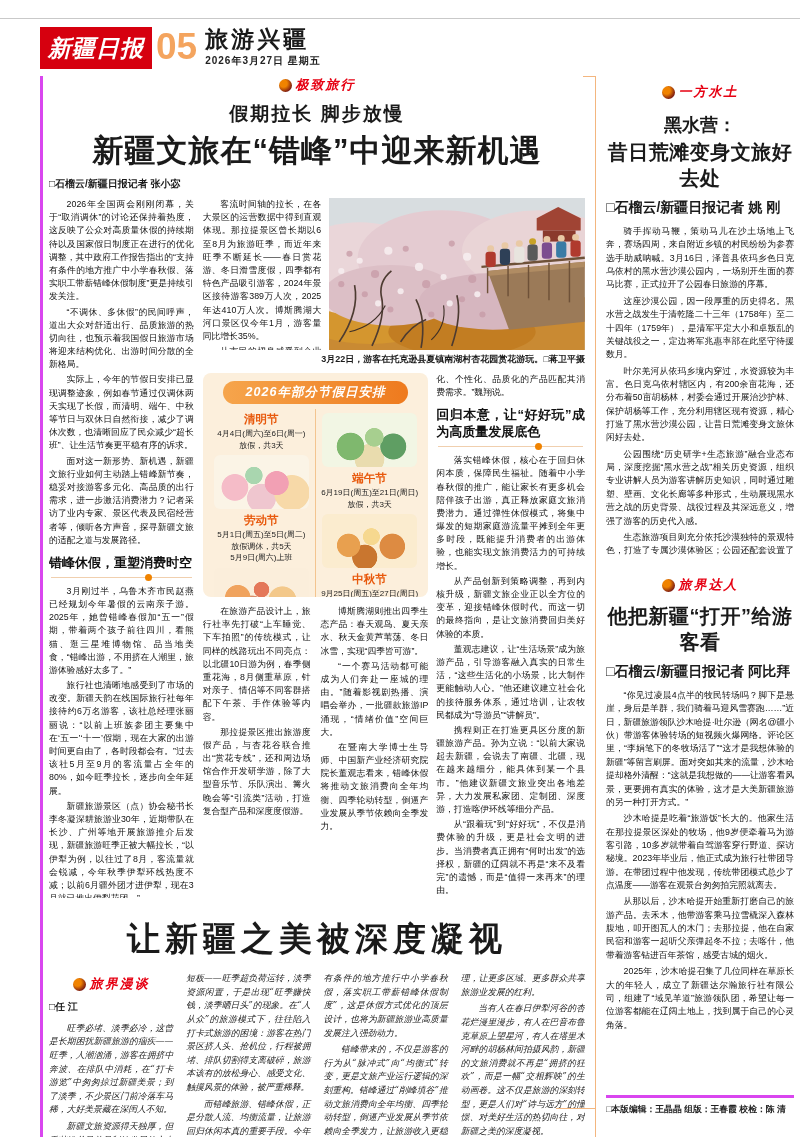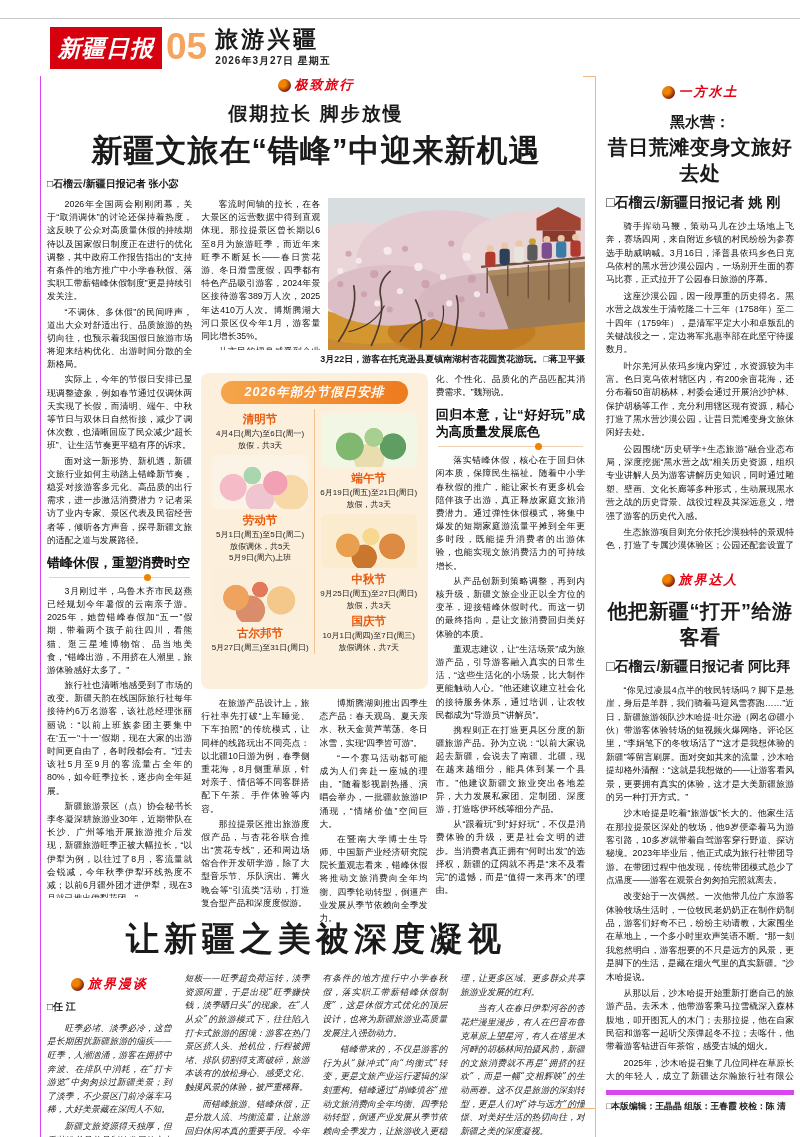--- a/index.html
+++ b/index.html
@@ -1,30 +1,30 @@
 <!DOCTYPE html>
 <html><head>
 <meta charset="utf-8">
 <style>
   html,body{margin:0;padding:0;background:#eceae6;}
   .page{position:relative;width:800px;height:1137px;margin:0 auto;background:#fff;overflow:hidden;
         font-family:"Liberation Sans","DejaVu Sans",sans-serif;color:#1a1a1a;}
   .top-rule{position:absolute;top:18px;left:0;right:0;height:1px;background:#c9c9c9;}
 
   
-  .masthead{position:absolute;top:27px;left:50px;display:flex;align-items:flex-start;}
+  .masthead{position:absolute;top:27px;left:40px;display:flex;align-items:flex-start;}
   .logo{width:112px;height:42px;background:#d6000f;color:#fff;display:flex;align-items:center;justify-content:center;
         font-family:"DejaVu Serif",serif;font-style:italic;font-weight:bold;font-size:23px;letter-spacing:1px;}
   .pagenum{font-size:37px;line-height:40px;color:#f4a45e;font-weight:700;margin:0 8px 0 4px;}
   .section-name{font-size:23px;font-weight:900;letter-spacing:3px;line-height:1.05;}
   .mast-date{font-size:10px;font-weight:700;color:#222;margin-top:3px;letter-spacing:1px;}
 
   
   .content{position:absolute;top:76px;left:40px;right:6px;bottom:0;display:flex;gap:10px;}
-  .main-col{width:545px;border-left:1px solid #d946ef;padding-left:6px;box-sizing:border-box;}
+  .main-col{width:545px;border-left:3px solid #d946ef;padding-left:6px;box-sizing:border-box;}
   .sidebar{flex:1;border-left:1px solid #f3b67f;padding-left:10px;position:relative;}
   .sidebar::before,.sidebar::after{content:'';position:absolute;left:-13px;width:13px;height:1px;background:#f3b67f;}
   .sidebar::before{top:0;} .sidebar::after{bottom:28px;left:-40px;width:40px;}
 
   
   .tag-red{display:flex;align-items:center;justify-content:center;gap:4px;}
   .tag-icon{width:13px;height:13px;border-radius:50%;flex:0 0 13px;
             background:radial-gradient(circle at 35% 35%,#f08300 0 30%,#7e1d12 72%);}
   .tag-text{color:#e60012;font-weight:900;font-style:italic;font-size:13px;letter-spacing:2px;}
   .subhead{font-weight:900;font-size:13px;line-height:1.3;margin:8px 0 1px;}
@@ -44,21 +44,21 @@
   .ma-caption-row{display:flex;justify-content:space-between;font-size:9px;font-weight:700;margin:3px 0 6px;padding-left:31%;}
   .ma-row2{display:flex;gap:8px;height:534px;margin-top:1px;}
   .ma-mid{width:59%;}
   .ma-midcols{column-count:2;column-gap:10px;margin-top:8px;height:246px;overflow:hidden;}
   .ma-col4{flex:1;height:534px;overflow:hidden;}
 
   .bt{font-size:8.8px;line-height:1.5;text-align:justify;color:#111;}
   .bt p{margin:0 0 2px;text-indent:2em;}
 
   
-  .holiday-box{background:#fcefdc;border-radius:8px;padding:8px 5px 4px;height:316px;box-sizing:border-box;overflow:hidden;}
+  .holiday-box{background:#fcefdc;border-radius:8px;padding:8px 5px 4px;height:224px;box-sizing:border-box;overflow:hidden;}
   .hb-title{width:86%;margin:0 auto 5px;background:linear-gradient(90deg,#f6a54c,#ee7a1e);color:#fff;
             font-weight:900;font-style:italic;font-size:12.5px;text-align:center;border-radius:12px;padding:3px 0;letter-spacing:1px;}
   .hb-cols{display:flex;}
   .hb-col{flex:1;padding:0 4px;}
   .hb-col + .hb-col{border-left:1px solid #f3c48f;}
   .hb-name{color:#e8590c;font-size:11.5px;font-weight:900;text-align:center;margin:3px 0 1px;}
   .hb-detail{font-size:8px;text-align:center;line-height:1.45;color:#222;}
   .hb-illo{height:54px;border-radius:6px;margin:4px 2px;}
   .illo-spring{background:radial-gradient(circle at 22% 60%,#f5bcc8 0 16%,transparent 17%),
     radial-gradient(circle at 42% 38%,#a9d6af 0 13%,transparent 14%),
@@ -83,28 +83,28 @@
   .ba-headline{text-align:center;font-size:33px;font-weight:900;letter-spacing:5px;margin:4px 0 10px;}
   .ba-body{column-count:4;column-gap:13px;height:198px;overflow:hidden;
            font-family:"DejaVu Serif","Liberation Serif",serif;font-style:italic;
            font-size:8.8px;line-height:1.55;text-align:justify;color:#222;}
   .ba-body p{margin:0 0 3px;text-indent:2em;}
   .ba-tagwrap{justify-content:center;margin:2px 0 5px;}
   .ba-byline{font-size:10px;font-weight:700;font-style:normal;font-family:"Liberation Sans",sans-serif;margin-bottom:7px;}
 
   
   .sb-tag{margin:7px 0 9px;}
-  .sb-kicker{text-align:center;font-size:15px;font-weight:900;margin-top:12px;}
+  .sb-kicker{text-align:center;font-size:18px;font-weight:900;margin-top:12px;}
   .sb-headline{text-align:center;font-size:20px;font-weight:900;line-height:1.3;margin:2px 0 8px;letter-spacing:0.5px;}
   .sb-byline{font-size:14px;font-weight:700;margin:4px 0 8px;}
   .sb-body{font-size:8.8px;line-height:1.52;text-align:justify;overflow:hidden;color:#111;}
   .sb-body p{margin:0 0 3px;text-indent:2em;}
   .sb-a1-body{height:330px;}
   .sb-a2-body{height:396px;}
-  .sb-footer{border-top:5px solid #d946ef;margin-top:10px;padding-top:6px;font-size:8.8px;font-weight:700;color:#222;}
+  .sb-footer{border-top:3px solid #d946ef;margin-top:10px;padding-top:6px;font-size:8.8px;font-weight:700;color:#222;}
   .sb-sep{height:14px;}
 </style>
 </head>
 <body>
 
 <div class="page">
   <div class="top-rule"></div>
 
   <div class="masthead">
     <div class="logo">新疆日报</div>
@@ -371,21 +371,20 @@
           <span class="tag-icon"></span>
           <span class="tag-text">旅界达人</span>
         </div>
         <div class="sb-headline">他把新疆“打开”给游客看</div>
         <div class="sb-byline">□石榴云/新疆日报记者 阿比拜</div>
         <div class="sb-body sb-a2-body">
           <div>
 
           <p>“你见过凌晨4点半的牧民转场吗？脚下是悬崖，身后是羊群，我们骑着马迎风雪赛跑……”近日，新疆旅游领队沙木哈提·吐尔逊（网名@疆小伙）带游客体验转场的短视频火爆网络。评论区里，“李娟笔下的冬牧场活了”“这才是我想体验的新疆”等留言刷屏。面对突如其来的流量，沙木哈提却格外清醒：“这就是我想做的——让游客看风景，更要拥有真实的体验，这才是大美新疆旅游的另一种打开方式。”</p>
               <p>沙木哈提是吃着“旅游饭”长大的。他家生活在那拉提景区深处的牧场，他9岁便牵着马为游客引路，10多岁就带着自驾游客穿行野道、探访秘境。2023年毕业后，他正式成为旅行社带团导游。在带团过程中他发现，传统带团模式总少了点温度——游客在观景台匆匆拍完照就离去。</p>
-              <p>改变始于一次偶然。一次他带几位广东游客体验牧场生活时，一位牧民老奶奶正在制作奶制品，游客们好奇不已，纷纷主动请教，大家围坐在草地上，一个多小时里欢声笑语不断。“那一刻我忽然明白，游客想要的不只是远方的风景，更是脚下的生活，是藏在烟火气里的真实新疆。”沙木哈提说。</p>
               <p>从那以后，沙木哈提开始重新打磨自己的旅游产品。去禾木，他带游客乘马拉雪橇深入森林腹地，叩开图瓦人的木门；去那拉提，他在自家民宿和游客一起听父亲弹起冬不拉；去喀什，他带着游客钻进百年茶馆，感受古城的烟火。</p>
               <p>2025年，沙木哈提召集了几位同样在草原长大的年轻人，成立了新疆达尔瀚旅行社有限公司，组建了“域见羊道”旅游领队团，希望让每一位游客都能在辽阔土地上，找到属于自己的心灵角落。</p>
             </div>
         </div>
       </div>
 
       <div class="sb-footer">□本版编辑：王晶晶 组版：王春霞 校检：陈 清</div>
     </div>
   </div>
 </div>

